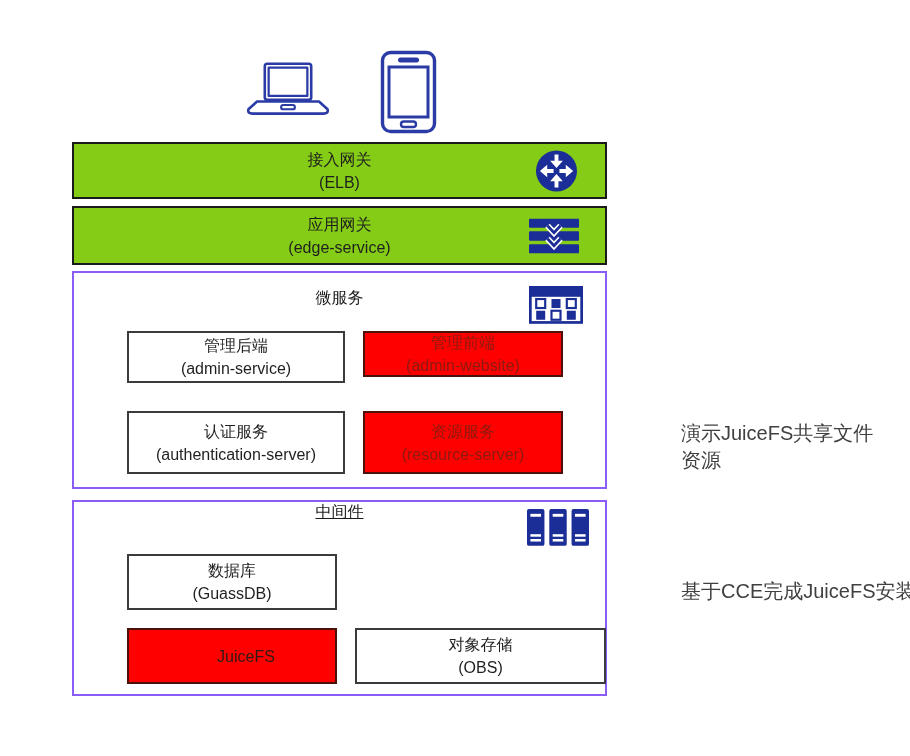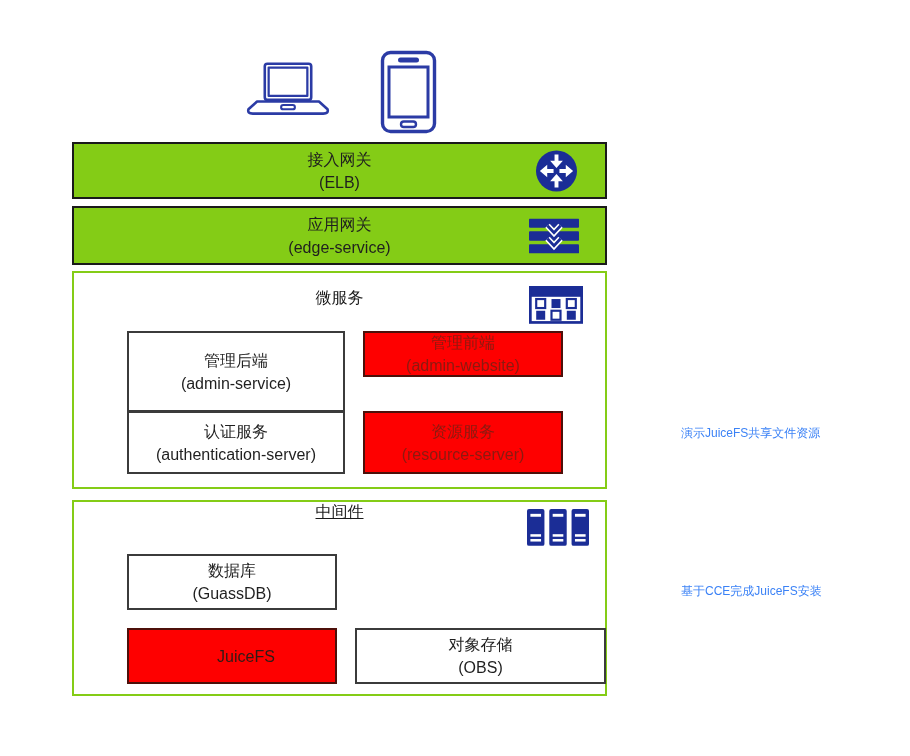--- a/index.html
+++ b/index.html
@@ -22,53 +22,53 @@
   .gw1 { top:142px; height:57px; }
   .gw2 { top:206px; height:59px; }
   .box-text { text-align:center; font-size:16px; line-height:23px; color:#1f1f1f; }
   .gw-icon { position:absolute; top:50%; transform:translateY(-50%); }
   .elb  { right:27px; width:43px; }
   .edge { right:26px; width:50px; }
 
   
   .container {
     position:absolute; left:72px; width:535px; box-sizing:border-box;
-    background:#ffffff; border:2px solid #84cc16;
+    background:#ffffff; border:2px solid #8b5cf6;
   }
   .ms { top:271px; height:218px; }
   .mw { top:500px; height:196px; }
   .container-title { text-align:center; font-size:16px; color:#1a1a1a; }
   .ms .container-title { padding-top:15px; }
   .mw .container-title { padding-top:0;text-decoration:underline; }
   .container-icon { position:absolute; }
   .grid-icon { top:13px; right:22px; width:54px; }
   .rack-icon { top:7px;  right:16px; width:62px; }
 
   
   .svc {
     position:absolute; box-sizing:border-box; background:#ffffff;
     border:2px solid #3b3b3b; color:#1f1f1f;
     display:flex; flex-direction:column; align-items:center; justify-content:center;
     text-align:center; font-size:16px; line-height:23px;
   }
   .svc.red { background:#FE0000; border-color:#4d100a; color:#8B1A10; }
   .svc.juicefs { color:#2f1b16; }
 
-  .s0 { left:53px;  top:58px;  width:218px; height:81px; }
+  .s0 { left:53px;  top:58px;  width:218px; height:52px; }
   .s1 { left:289px; top:58px;  width:200px; height:46px; }
   .s2 { left:53px;  top:138px; width:218px; height:63px; }
   .s3 { left:289px; top:138px; width:200px; height:63px; }
 
   .m0 { left:53px;  top:52px;  width:210px; height:56px; }
   .m1 { left:281px; top:52px;  width:210px; height:56px; }
   .m2 { left:53px;  top:126px; width:210px; height:56px;padding-left:28px; }
   .m3 { left:281px; top:126px; width:251px; height:56px; }
 
   
-  .note { position:absolute; font-size:12px; line-height:27px; color:#3b82f6; }
+  .note { position:absolute; font-size:20px; line-height:27px; color:#404040; }
   .n1 { left:681px; top:420px; width:212px; }
   .n2 { left:681px; top:578px; white-space:nowrap; }
 </style>
 </head>
 <body>
 
 <div class="canvas">
 
   <svg class="laptop" viewBox="0 0 100 66">
     <g fill="none" stroke="#2B3BA5" stroke-linejoin="round">

